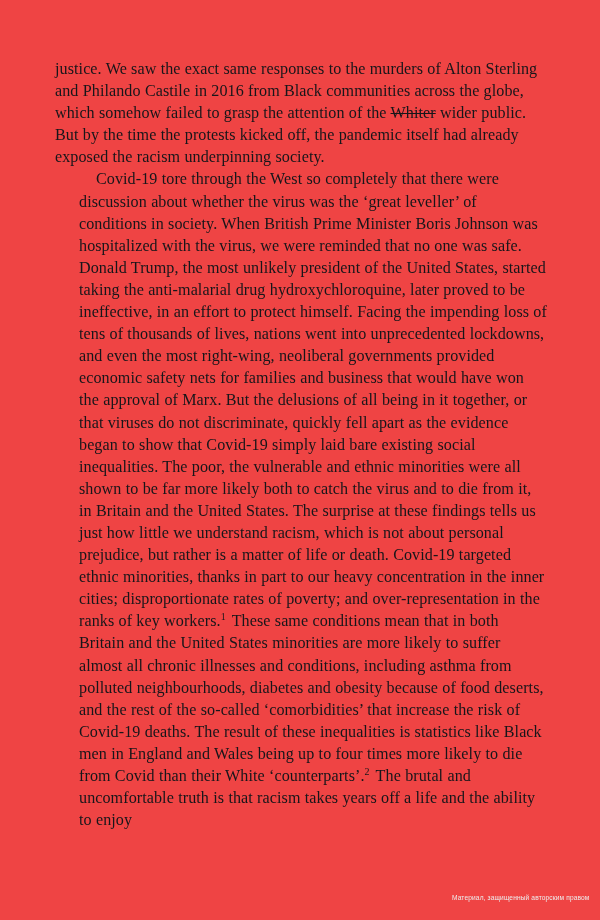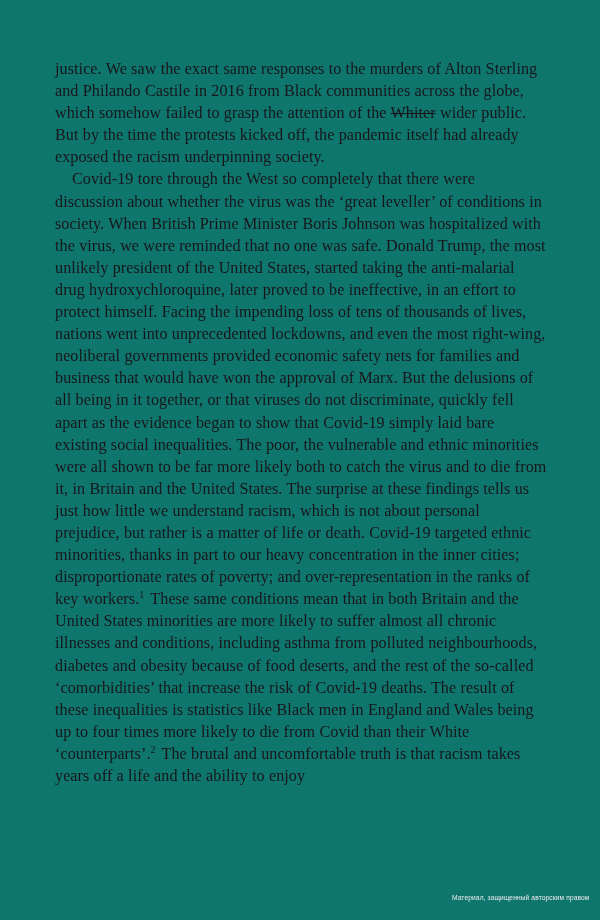--- a/index.html
+++ b/index.html
@@ -4,21 +4,21 @@
 <style>
   html, body {
     margin: 0;
     padding: 0;
     background: #ffffff;
   }
   .page {
     position: relative;
     width: 600px;
     height: 920px;
-    background: #0f766e;
+    background: #ef4444;
     overflow: hidden;
     font-family: "Liberation Serif", "DejaVu Serif", serif;
   }
   .text-column {
     position: absolute;
     left: 55px;
     top: 58px;
     width: 492px;
   }
   .para {
@@ -26,20 +26,21 @@
     font-size: 16.1px;
     line-height: 22.1px;
     color: #17161a;
     text-align: left;
     letter-spacing: 0.005em;
     word-spacing: 0.01em;
     -webkit-font-smoothing: antialiased;
   }
   .para.indent {
     text-indent: 17px;
+    margin-left: 24px;
   }
   .strike {
     text-decoration: line-through;
     text-decoration-thickness: 1.2px;
     text-decoration-color: #17161a;
   }
   sup.fn {
     font-size: 0.62em;
     vertical-align: super;
     line-height: 0;

